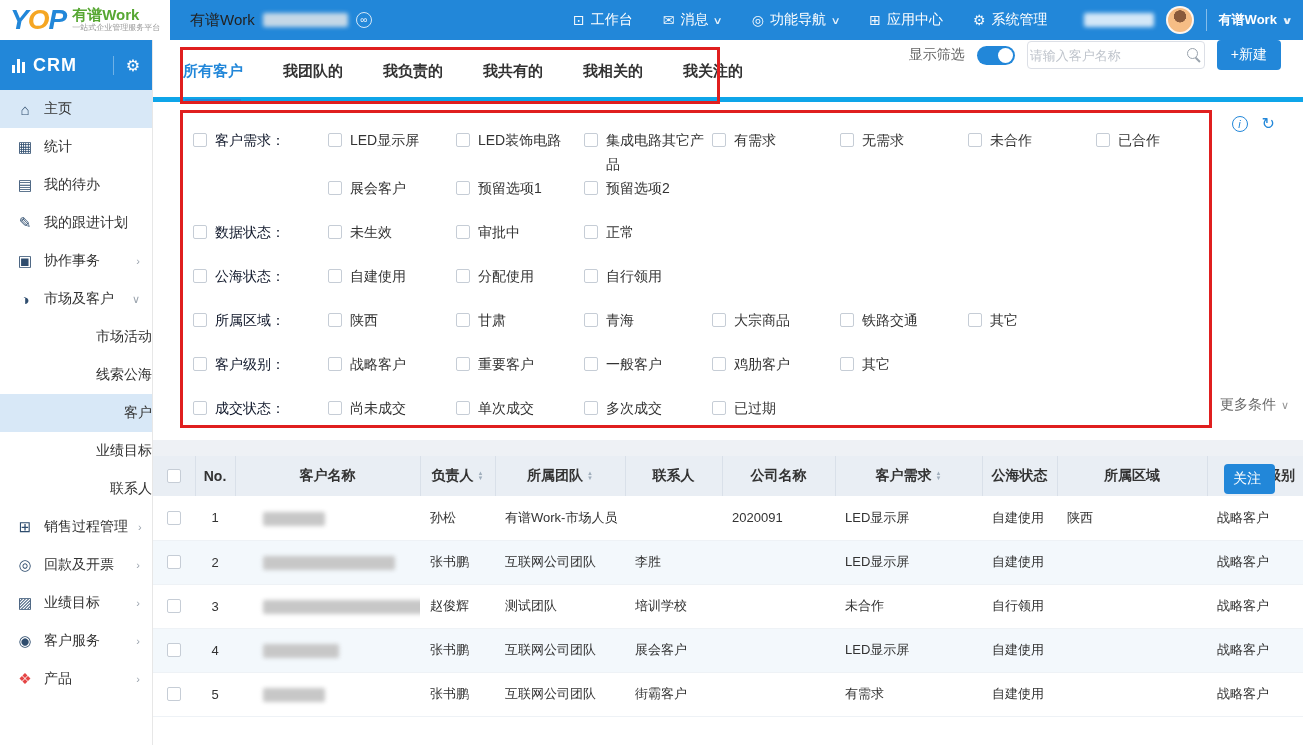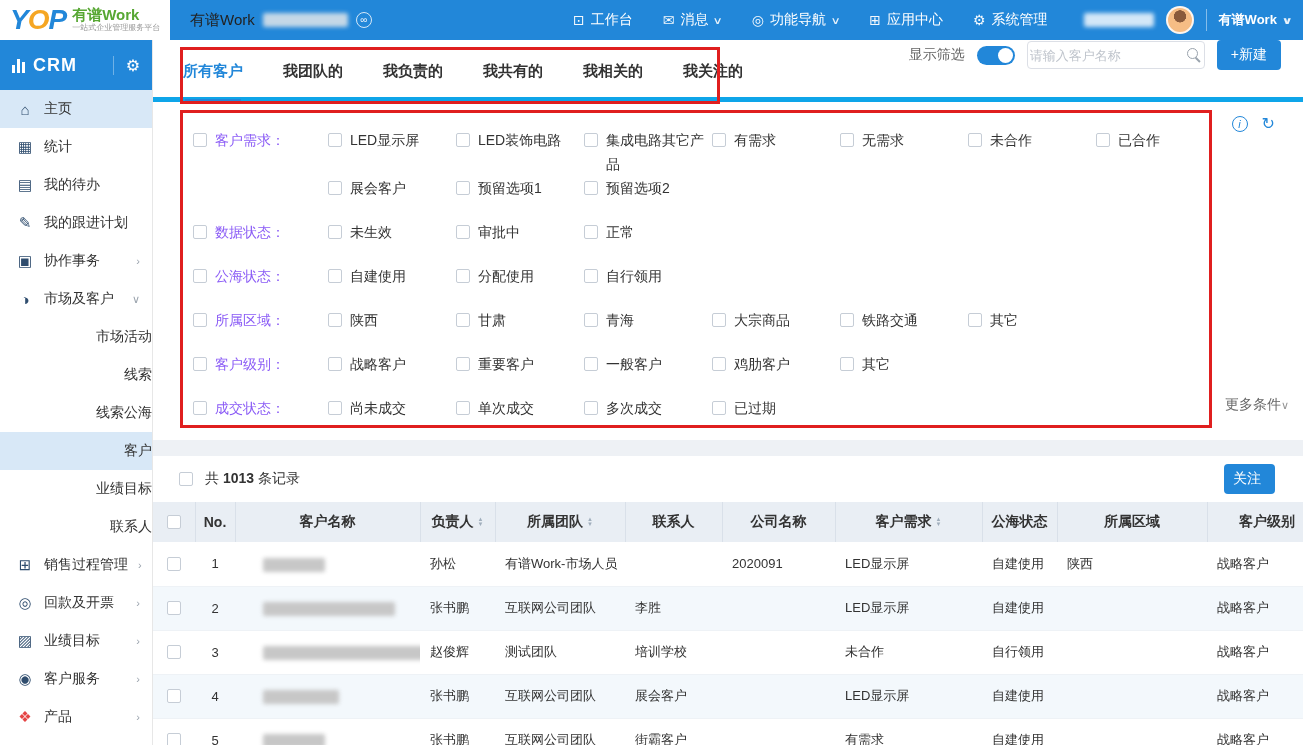--- a/index.html
+++ b/index.html
@@ -67,28 +67,28 @@
   .searchbox input::placeholder { color:#bfc4cc; }
   .mag { position:relative; width:15px; height:15px; flex:none; cursor:pointer; }
   .mag::before { content:''; position:absolute; width:9px; height:9px; border:1.5px solid #9aa3ad; border-radius:50%; left:0; top:0; }
   .mag::after { content:''; position:absolute; width:6px; height:1.5px; background:#9aa3ad; transform:rotate(45deg); left:8px; top:11px; }
   .btn-new, .btn-follow { height:30px; padding:0 14px; background:#2287d9; color:#ffffff; border:none; border-radius:4px; font-size:14px; cursor:pointer; font-family:inherit; }
 
   
   .filter-panel { background:#fff; position:relative; padding:26px 0 0 40px; height:338px; flex:none; }
   .frow { display:flex; margin-bottom:20px; line-height:24px; }
   .frow-label { display:flex; gap:8px; width:135px; flex:none; }
-  .flabel { font-size:14px; color:#8b5cf6; }
+  .flabel { font-size:14px; color:#0f172a; }
   .fopts { display:grid; grid-template-columns:repeat(7,128px); flex:1; }
   .fopt { display:flex; gap:8px; cursor:pointer; }
   .cb { display:inline-block; width:14px; height:14px; border:1px solid #c6cdd6; border-radius:2px; background:#fff; flex:none; margin-top:5px; cursor:pointer; }
   .panel-icons { position:absolute; top:12px; right:28px; display:flex; gap:14px; color:#2287d9; align-items:center; }
   .icon-info { width:16px; height:16px; border:1px solid #2287d9; border-radius:50%; font-size:11px; line-height:14px; text-align:center; font-style:italic; cursor:pointer; }
   .icon-refresh { font-size:16px; cursor:pointer; }
-  .more-link { position:absolute; right:14px; bottom:26px; color:#666; font-size:14px; cursor:pointer; display:flex; align-items:center; }
+  .more-link { position:absolute; right:14px; bottom:26px; color:#666; font-size:14px; cursor:pointer; display:flex; gap:5px; align-items:center; }
   .more-link .caret { color:#888; transform:none; font-size:11px; }
 
   .section-gap { height:16px; flex:none; }
 
   
   .table-section { background:#fff; flex:1; position:relative; overflow:hidden; }
   .records-row { height:46px; display:flex; align-items:center; padding-left:26px; gap:12px; }
   .records-row .cb { margin-top:0; }
   .records-text b { font-weight:bold; }
   .btn-follow { position:absolute; right:28px; top:8px;padding-left:9px; }
@@ -194,23 +194,20 @@
         </div>
         <div class="menu-item">
           <span class="mi-icon">◑</span>
           <span class="mi-label">市场及客户</span>
           <span class="mi-arrow">∨</span>
         </div>
         <div class="menu-item child">
           <span class="mi-label">市场活动</span>
         </div>
         <div class="menu-item child">
-          <span class="mi-label">线索</span>
-        </div>
-        <div class="menu-item child">
           <span class="mi-label">线索公海</span>
         </div>
         <div class="menu-item child selected">
           <span class="mi-label">客户</span>
         </div>
         <div class="menu-item child">
           <span class="mi-label">业绩目标</span>
         </div>
         <div class="menu-item child">
           <span class="mi-label">联系人</span>
@@ -445,24 +442,20 @@
       </div>
       <div class="more-link">
         <span>更多条件</span>
         <span class="caret">∨</span>
       </div>
     </div>
 
     <div class="section-gap"></div>
 
     <div class="table-section">
-      <div class="records-row">
-        <span class="cb"></span>
-        <span class="records-text"><span>共</span> <b>1013</b> <span>条记录</span></span>
-      </div>
       <button class="btn-follow">关注</button>
       <table>
         <colgroup>
           <col style="width:42px">
             <col style="width:40px">
             <col style="width:185px">
             <col style="width:75px">
             <col style="width:130px">
           <col style="width:97px">
             <col style="width:113px">

